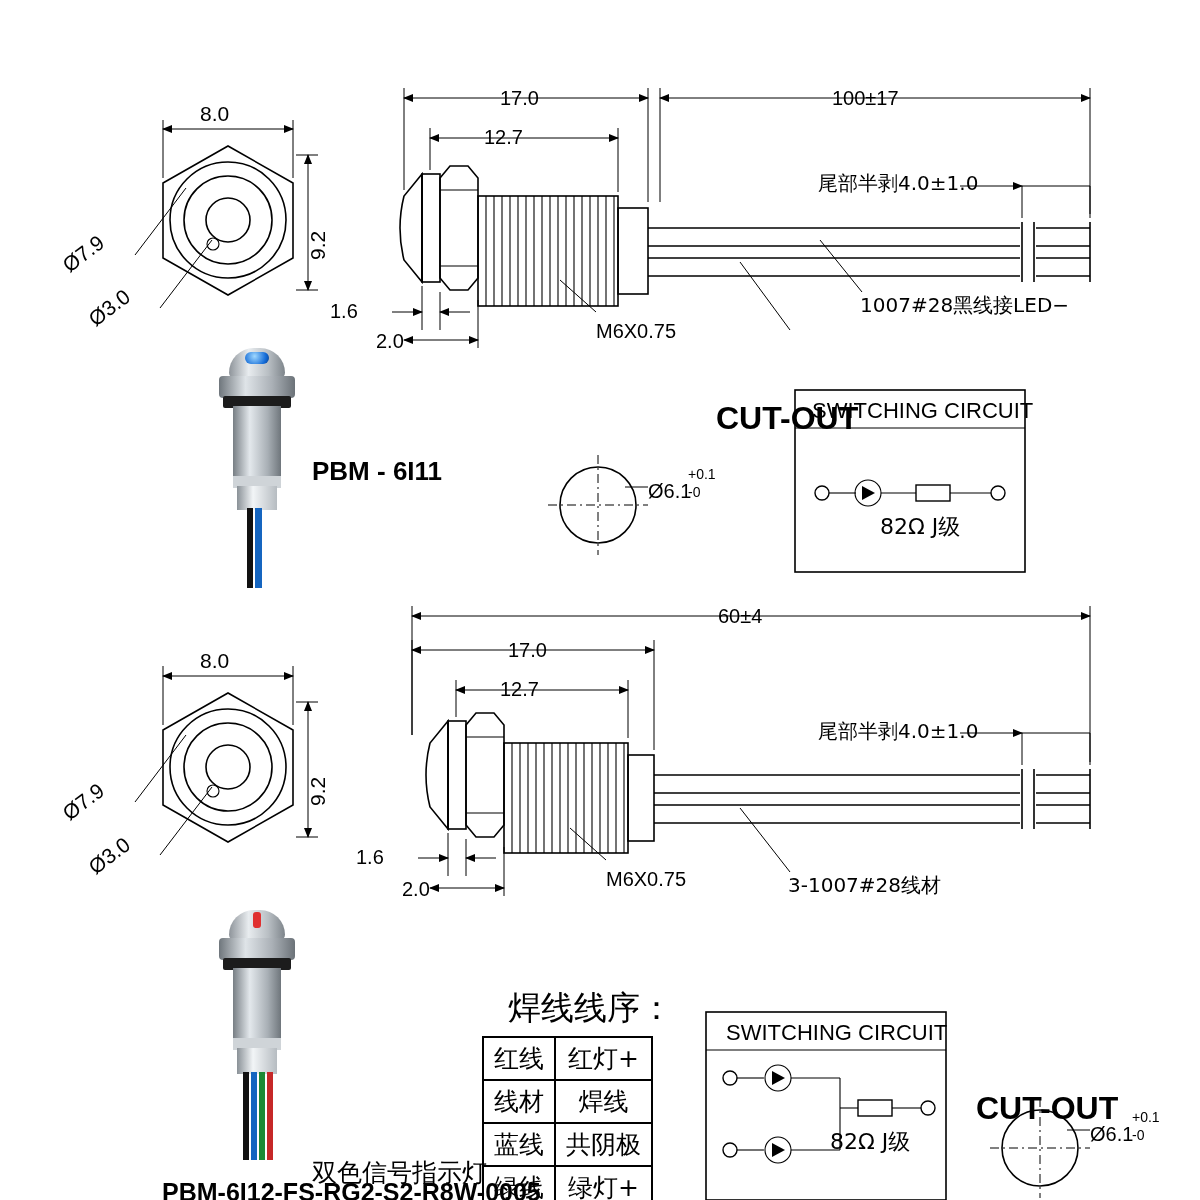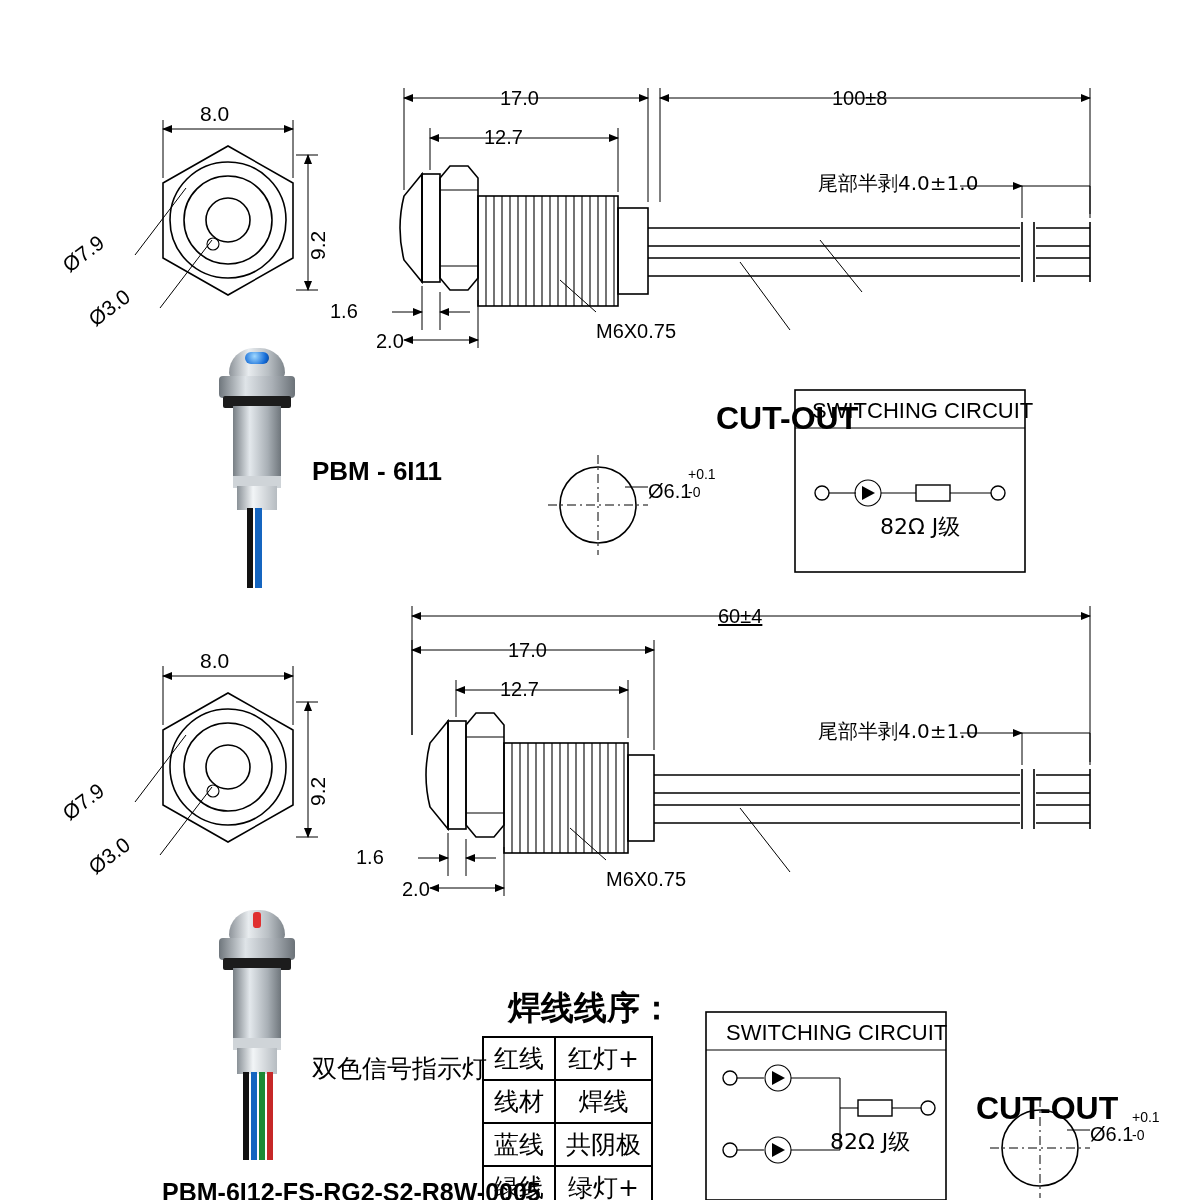--- a/index.html
+++ b/index.html
@@ -147,25 +147,26 @@
   <line class="ln2" x1="950" y1="493" x2="991" y2="493"></line>
 </svg>
 
 <div class="lbl" style="left:200px;top:102px;">8.0</div>
 <div class="lbl rot" style="left:306px;top:260px;transform:rotate(-90deg);">9.2</div>
 <div class="lbl rot" style="left:58px;top:258px;transform:rotate(-37deg);">Ø7.9</div>
 <div class="lbl rot" style="left:84px;top:312px;transform:rotate(-37deg);">Ø3.0</div>
 
 <div class="lbl big" style="left:500px;top:87px;">17.0</div>
 <div class="lbl big" style="left:484px;top:126px;">12.7</div>
-<div class="lbl big" style="left:832px;top:87px;">100±8</div>
+<div class="lbl big" style="left:832px;top:87px;">100±17</div>
 <div class="lbl big cn" style="left:818px;top:170px;">尾部半剥4.0±1.0</div>
 <div class="lbl big" style="left:330px;top:300px;">1.6</div>
 <div class="lbl big" style="left:376px;top:330px;">2.0</div>
 <div class="lbl big" style="left:596px;top:320px;">M6X0.75</div>
+<div class="lbl big cn" style="left:860px;top:292px;">1007#28黑线接LED−</div>
 
 <div class="lbl" style="left:716px;top:400px;font-size:32px;font-weight:bold;">CUT-OUT</div>
 <div class="lbl big" style="left:648px;top:480px;">Ø6.1</div>
 <div class="lbl" style="left:688px;top:466px;font-size:14px;">+0.1</div>
 <div class="lbl" style="left:688px;top:484px;font-size:14px;">-0</div>
 
 <div class="lbl" style="left:812px;top:398px;font-size:22px;">SWITCHING CIRCUIT</div>
 <div class="lbl cn" style="left:880px;top:512px;font-size:22px;">82Ω J级</div>
 
 <div style="position:absolute;left:205px;top:348px;width:100px;height:240px;">
@@ -287,27 +288,28 @@
   <line class="dash" x1="990" y1="1148" x2="1090" y2="1148"></line>
   <line class="dash" x1="1040" y1="1098" x2="1040" y2="1198"></line>
   <line class="thin" x1="1067" y1="1130" x2="1090" y2="1130"></line>
 </svg>
 
 <div class="lbl" style="left:200px;top:649px;">8.0</div>
 <div class="lbl rot" style="left:306px;top:806px;transform:rotate(-90deg);">9.2</div>
 <div class="lbl rot" style="left:58px;top:806px;transform:rotate(-37deg);">Ø7.9</div>
 <div class="lbl rot" style="left:84px;top:860px;transform:rotate(-37deg);">Ø3.0</div>
 
-<div class="lbl big" style="left:718px;top:605px;text-decoration:underline;">60±4</div>
+<div class="lbl big" style="left:718px;top:605px;">60±4</div>
 <div class="lbl big" style="left:508px;top:639px;">17.0</div>
 <div class="lbl big" style="left:500px;top:678px;">12.7</div>
 <div class="lbl big cn" style="left:818px;top:718px;">尾部半剥4.0±1.0</div>
 <div class="lbl big" style="left:356px;top:846px;">1.6</div>
 <div class="lbl big" style="left:402px;top:878px;">2.0</div>
 <div class="lbl big" style="left:606px;top:868px;">M6X0.75</div>
+<div class="lbl big cn" style="left:788px;top:872px;">3-1007#28线材</div>
 
 <div class="lbl" style="left:726px;top:1020px;font-size:22px;">SWITCHING CIRCUIT</div>
 <div class="lbl cn" style="left:830px;top:1127px;font-size:22px;">82Ω J级</div>
 
 <div class="lbl" style="left:976px;top:1090px;font-size:32px;font-weight:bold;">CUT-OUT</div>
 <div class="lbl big" style="left:1090px;top:1123px;">Ø6.1</div>
 <div class="lbl" style="left:1132px;top:1109px;font-size:14px;">+0.1</div>
 <div class="lbl" style="left:1132px;top:1127px;font-size:14px;">-0</div>
 
 <div style="position:absolute;left:205px;top:910px;width:100px;height:250px;">
@@ -316,24 +318,24 @@
   <div style="position:absolute;left:14px;top:28px;width:76px;height:22px;background:linear-gradient(90deg,#6f767c,#dfe4e8 35%,#aab0b6 70%,#6b7278);border-radius:4px;"></div>
   <div style="position:absolute;left:18px;top:48px;width:68px;height:12px;background:#1c1c1c;border-radius:2px;"></div>
   <div style="position:absolute;left:28px;top:58px;width:48px;height:72px;background:linear-gradient(90deg,#777e84,#e3e8ec 35%,#a9b0b6 72%,#6f767c);"></div>
   <div style="position:absolute;left:28px;top:128px;width:48px;height:12px;background:#cfd4d8;"></div>
   <div style="position:absolute;left:32px;top:138px;width:40px;height:26px;background:linear-gradient(90deg,#8a9197,#f2f5f7 40%,#b6bcc1);"></div>
   <div style="position:absolute;left:38px;top:162px;width:6px;height:88px;background:#111;"></div>
   <div style="position:absolute;left:46px;top:162px;width:6px;height:88px;background:#1565c0;"></div>
   <div style="position:absolute;left:54px;top:162px;width:6px;height:88px;background:#1d8a35;"></div>
   <div style="position:absolute;left:62px;top:162px;width:6px;height:88px;background:#c62828;"></div>
 </div>
-<div class="lbl cn" style="left:312px;top:1052px;font-size:25px;">双色信号指示灯</div>
+<div class="lbl cn" style="left:312px;top:1156px;font-size:25px;">双色信号指示灯</div>
 <div class="lbl" style="left:162px;top:1178px;font-size:25px;font-weight:bold;">PBM-6I12-FS-RG2-S2-R8W-0005</div>
 
-<div class="lbl cn" style="left:508px;top:986px;font-size:33px;font-weight:bold;">焊线线序：</div>
+<div class="lbl cn" style="left:508px;top:986px;font-size:33px;font-weight:normal;">焊线线序：</div>
 <table class="wt" style="left:482px;top:1036px;">
   <tbody>
         <tr>
     <td>红线</td>
     <td>红灯+</td>
   </tr>
   <tr>
     <td>线材</td>
     <td>焊线</td>
   </tr>

